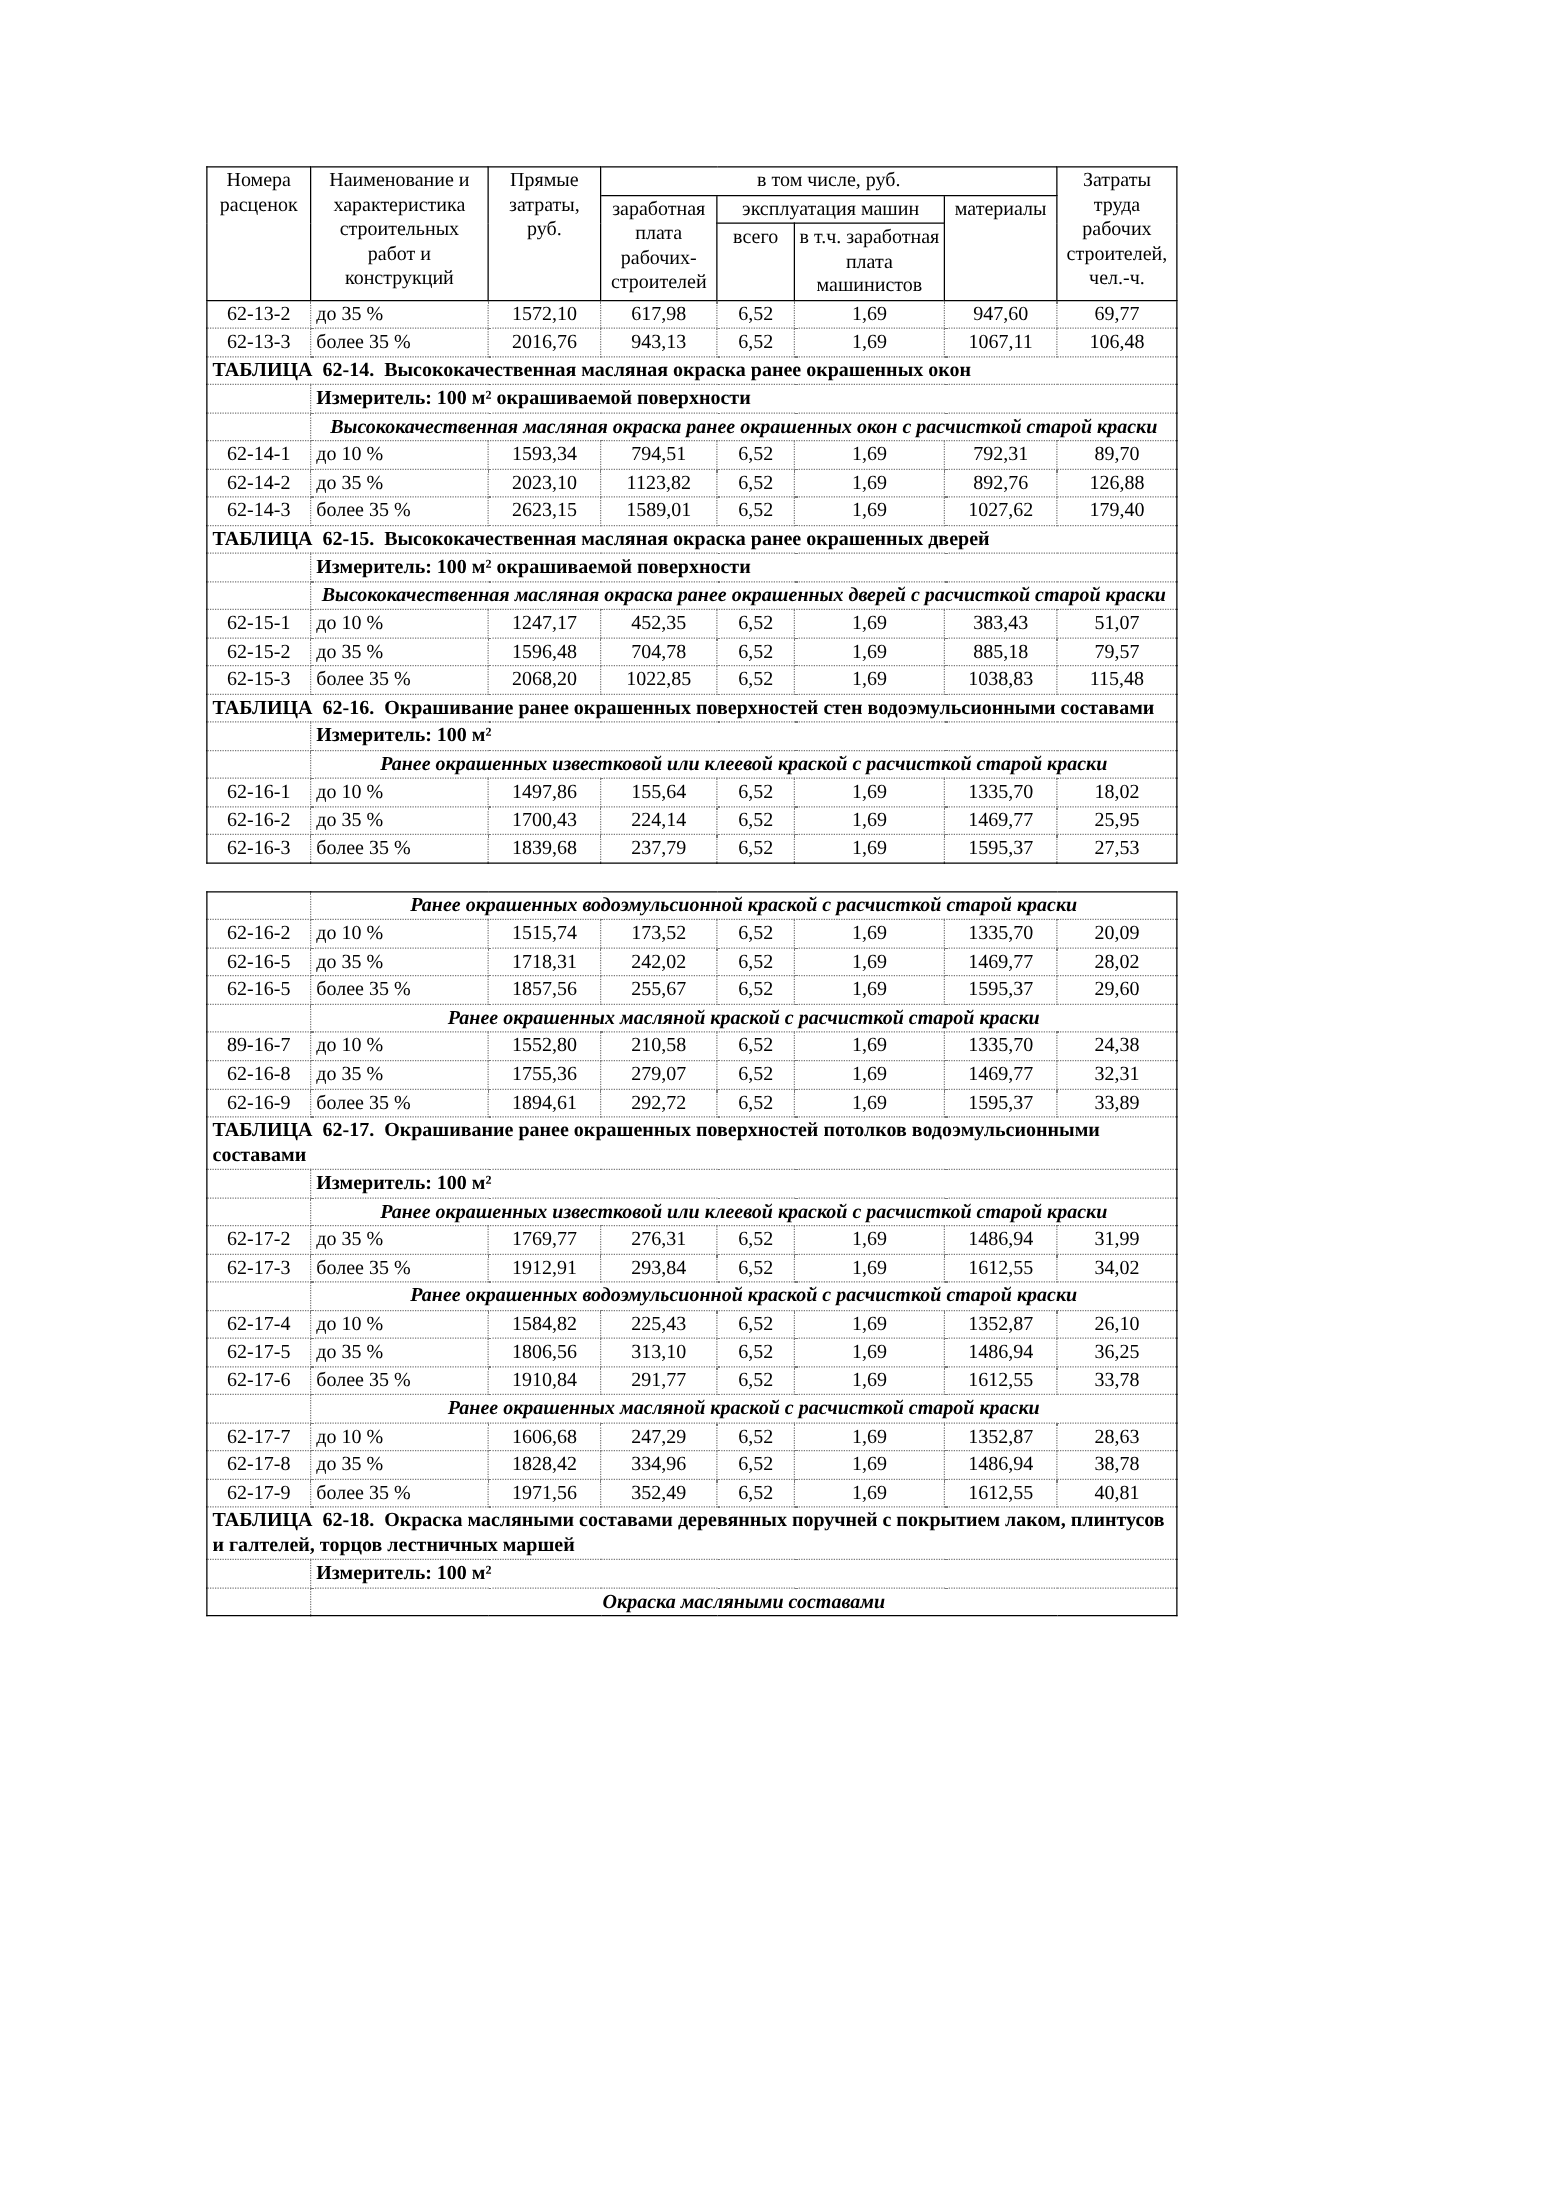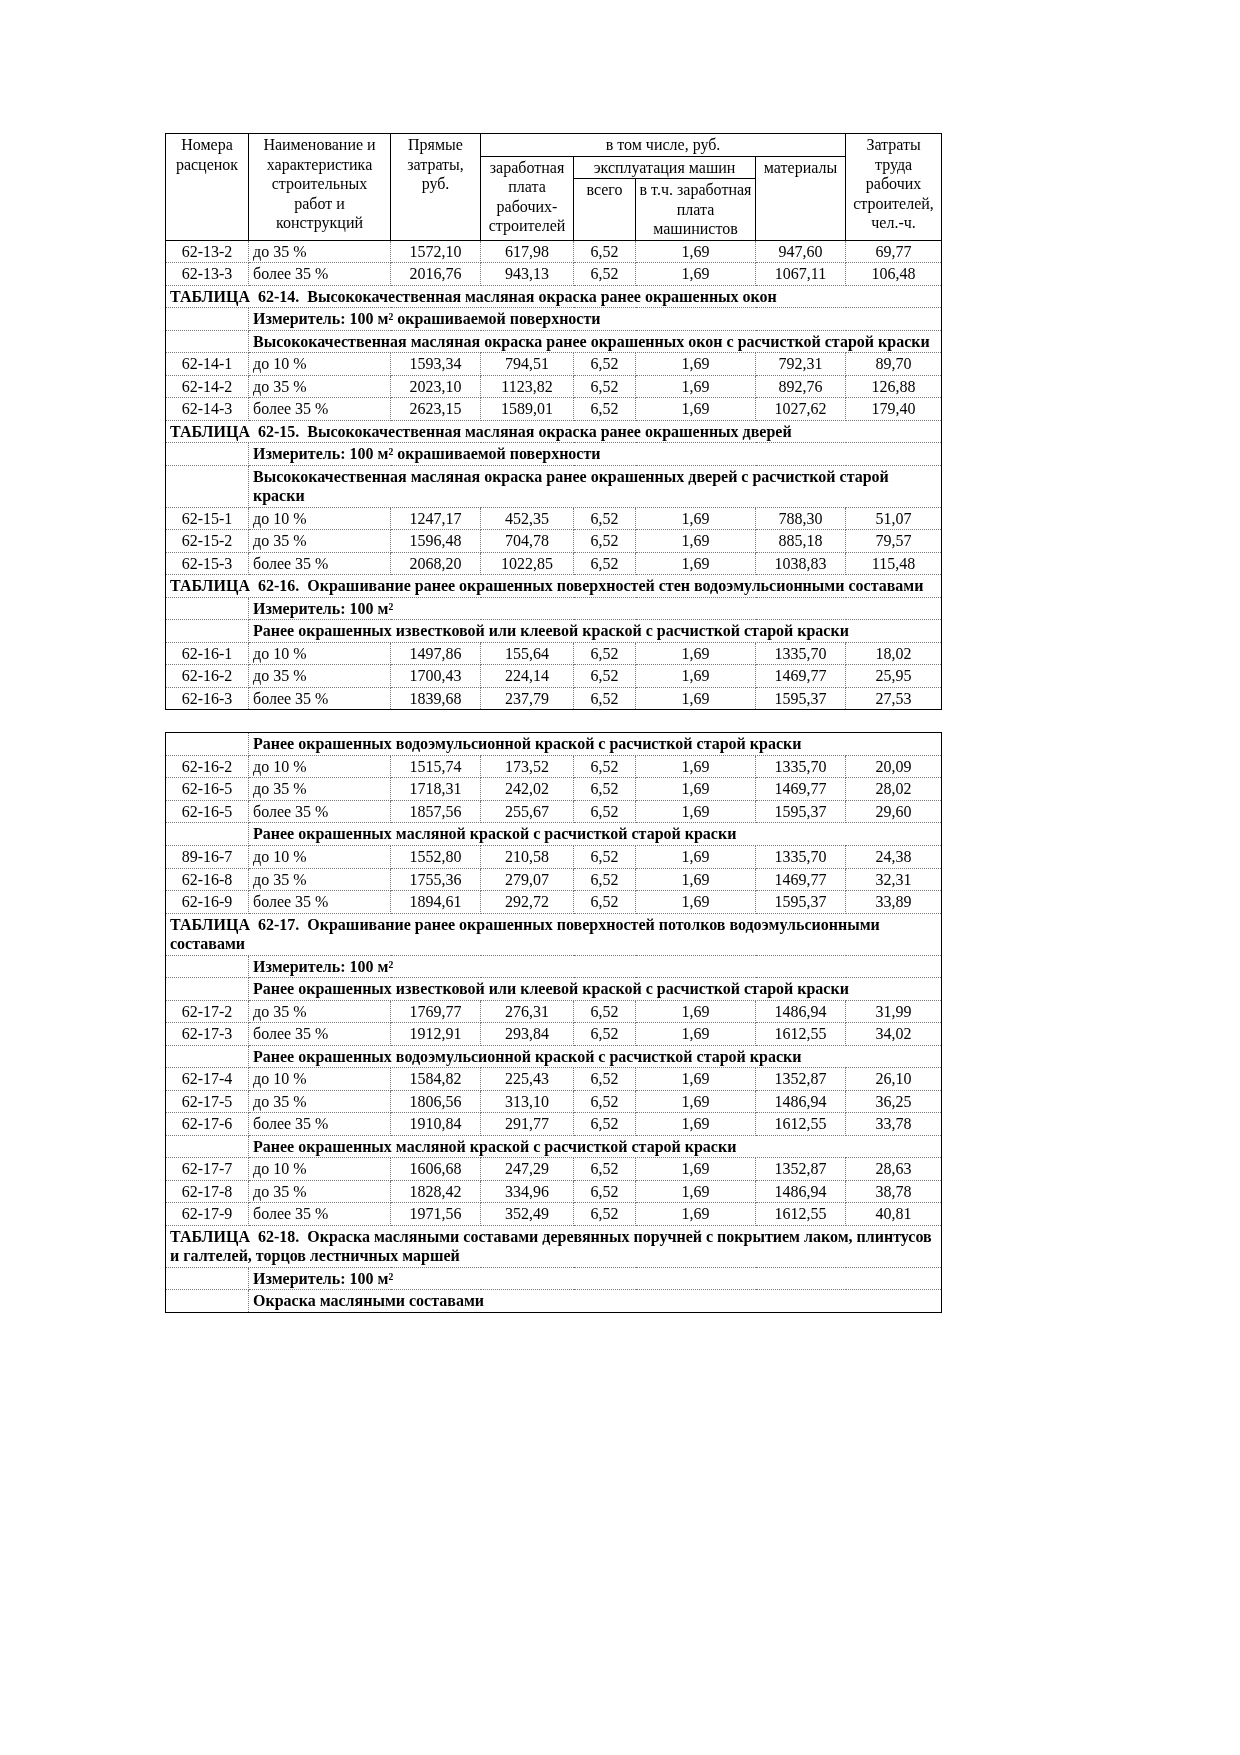--- a/index.html
+++ b/index.html
@@ -49,21 +49,22 @@
     text-align: left;
     white-space: pre-wrap;
   }
   .c-measure {
     font-weight: bold;
     text-align: left;
     margin-left: 44px;
   }
   .c-section {
     font-weight: bold;
-    text-align: left;
+    text-align: center;
+    font-style: italic;
   }
   .block-gap {
     height: 22px;
   }
 </style>
 </head>
 <body>
 
 <div class="page">
   <div class="doc">
@@ -170,21 +171,21 @@
             <td class="c-empty"></td>
             <td class="c-section" colspan="7">Высококачественная масляная окраска ранее окрашенных дверей с расчисткой старой краски</td>
           </tr>
           <tr>
             <td class="c-num">62-15-1</td>
             <td class="c-desc">до 10 %</td>
             <td class="c-num">1247,17</td>
             <td class="c-num">452,35</td>
             <td class="c-num">6,52</td>
             <td class="c-num">1,69</td>
-            <td class="c-num">788,30</td>
+            <td class="c-num">383,43</td>
             <td class="c-num">51,07</td>
           </tr>
           <tr>
             <td class="c-num">62-15-2</td>
             <td class="c-desc">до 35 %</td>
             <td class="c-num">1596,48</td>
             <td class="c-num">704,78</td>
             <td class="c-num">6,52</td>
             <td class="c-num">1,69</td>
             <td class="c-num">885,18</td>

